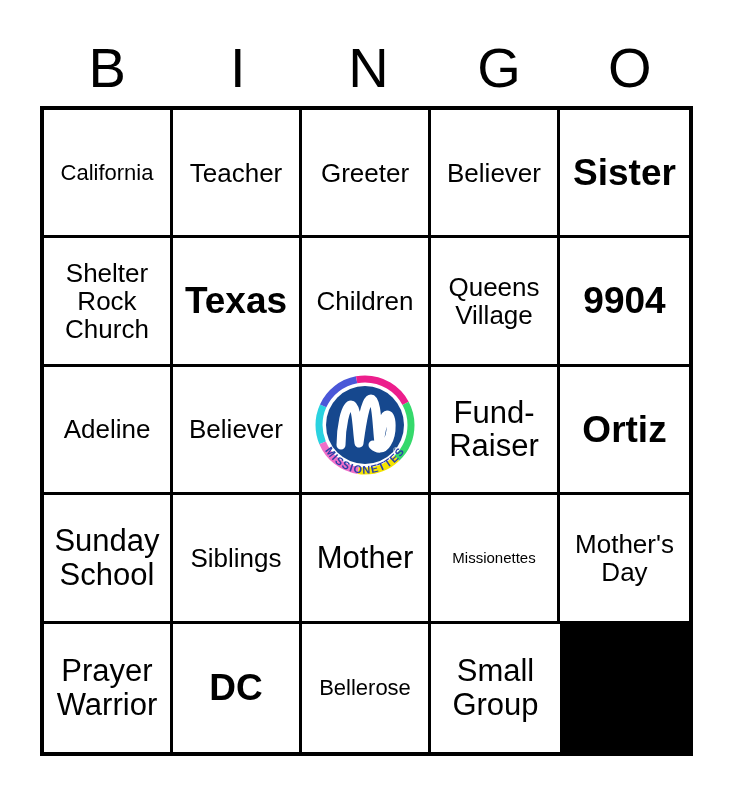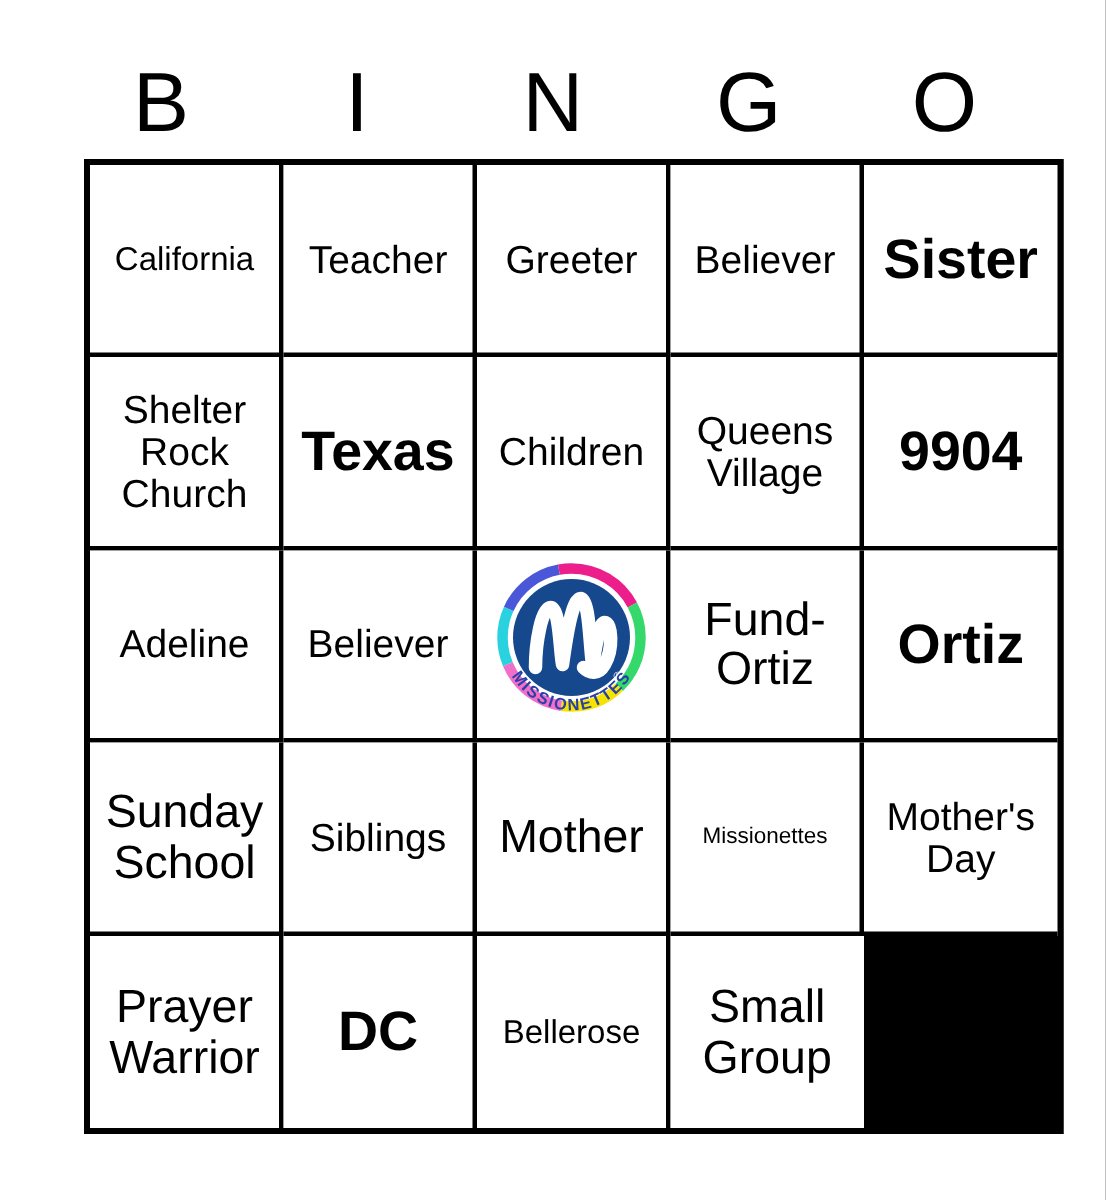--- a/index.html
+++ b/index.html
@@ -41,21 +41,21 @@
     line-height: 1;
     font-weight: 400;
     letter-spacing: 0px;
     color: #000000;
     font-family: "Liberation Sans", sans-serif;
   }
 
   
   #bingo-grid {
     position: absolute;
-    left: 56px;
+    left: 40px;
     top: 106px;
     width: 653px;
     height: 650px;
     box-sizing: border-box;
     border: 4px solid #000000;
     display: grid;
     grid-template-columns: repeat(5, 1fr);
     grid-template-rows: repeat(5, 1fr);
     background: #000000;
     gap: 0;
@@ -201,21 +201,21 @@
           <text x="86" y="82" font-family="'Liberation Sans', sans-serif" font-size="8" fill="#ffffff">®</text>
 
           <text font-family="'Liberation Sans', sans-serif" font-size="11" font-weight="bold" fill="#2b3fa8" letter-spacing="1.2">
             <textPath href="#arcpath" startOffset="50%" text-anchor="middle">MISSIONETTES</textPath>
           </text>
         </svg>
       </div>
     </div>
     <div class="cell">
       <span class="cell-text fs-lg">Fund-
-Ortiz</span>
+Raiser</span>
     </div>
     <div class="cell col-last">
       <span class="cell-text fs-xl">Ortiz</span>
     </div>
 
     <div class="cell">
       <span class="cell-text fs-lg">Sunday
 School</span>
     </div>
     <div class="cell">

